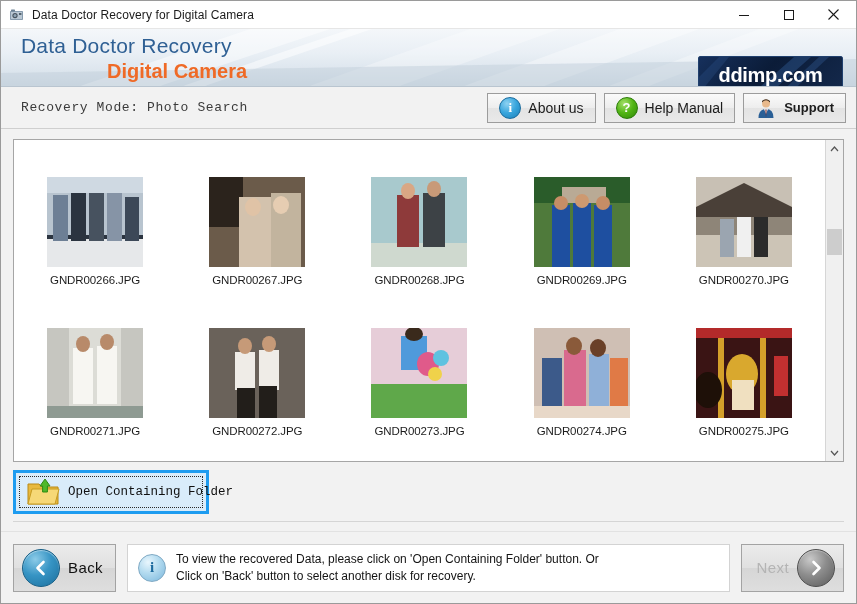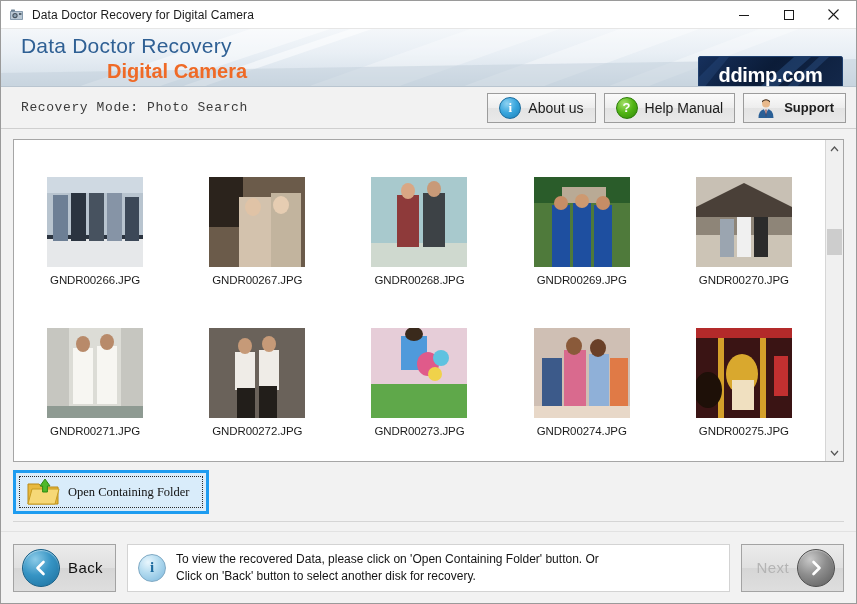--- a/index.html
+++ b/index.html
@@ -334,21 +334,21 @@
     width: 34px;
     height: 30px;
     margin-left: 6px;
     margin-right: 8px;
     flex: 0 0 auto;
     position: relative;
   }
   .ocf-label {
     font-size: 12.5px;
     color: #101010;
-    font-family: Liberation Serif, serif;
+    font-family: Liberation Mono, monospace;
     white-space: nowrap;
   }
   .ocf-divider {
     position: absolute;
     left: 0;
     right: 0;
     bottom: -4px;
     height: 1px;
     background: #d5d5d5;
   }

